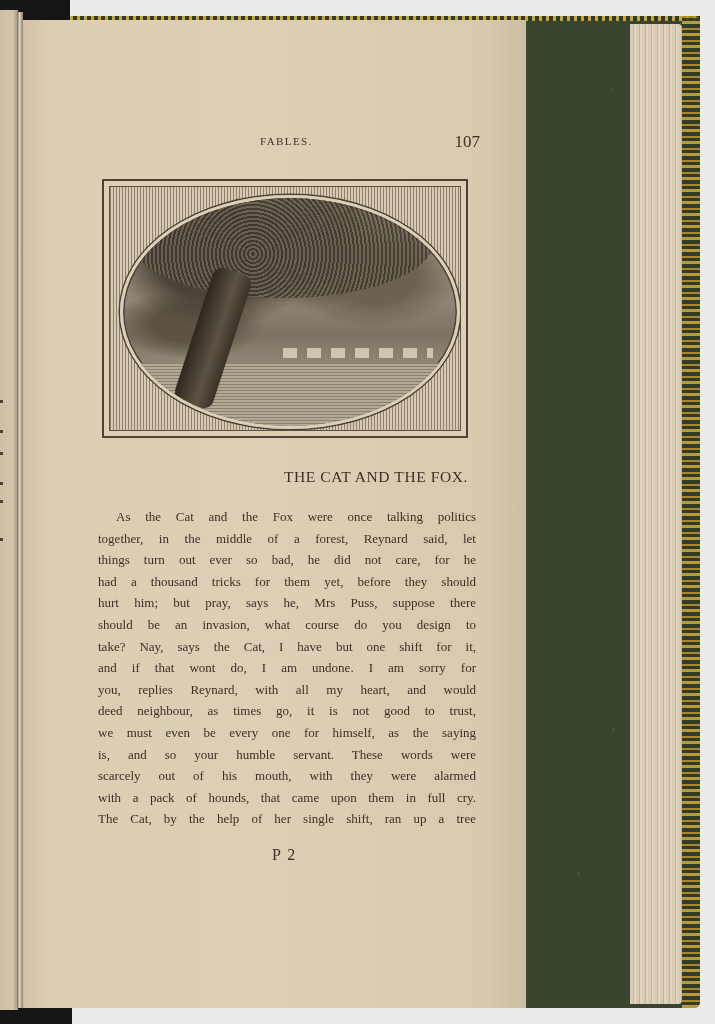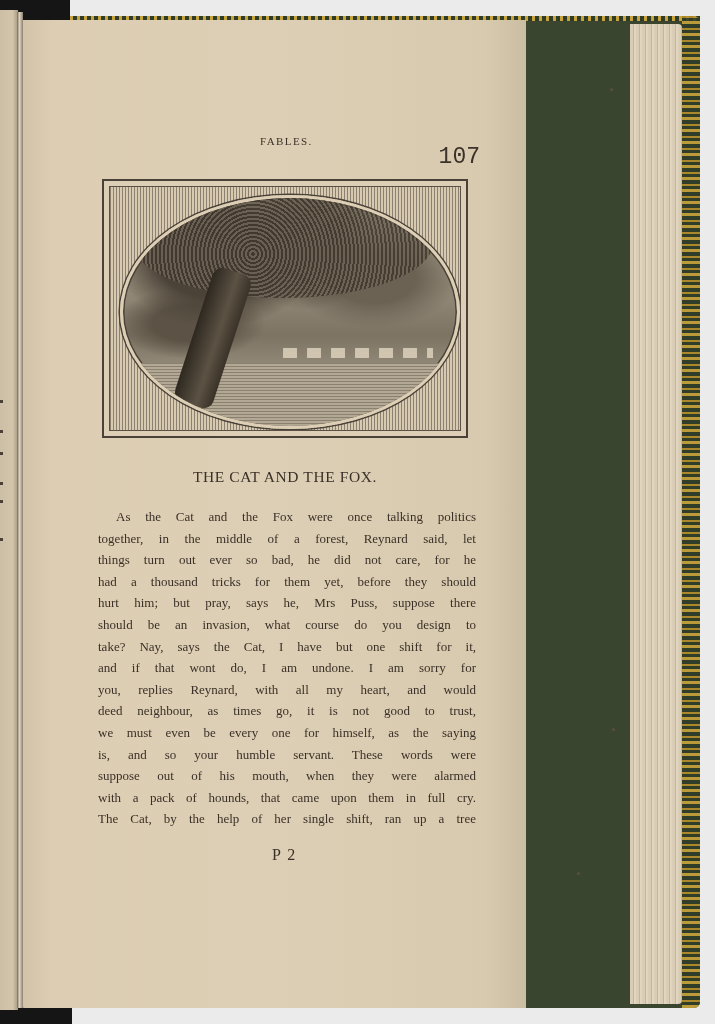--- a/index.html
+++ b/index.html
@@ -44,21 +44,21 @@
     .page {
       position: absolute; left: 22px; top: 20px; width: 504px; height: 988px;
       background: linear-gradient(90deg, #d2c3a8 0%, #dccdb3 6%, #ddcfb5 50%, #d8caaf 92%, #cbbda2 100%);
       border-radius: 0 0 0 2px;
     }
     .running-head {
       position: absolute; left: 238px; top: 112px; width: 220px; height: 22px;
       color: #3c3229;
     }
     .running-title { position: absolute; left: 0; top: 3px; font-size: 11px; letter-spacing: 1.4px; }
-    .page-number { position: absolute; right: 0; top: 12px; font-size: 23px; font-family: Liberation Mono, monospace; }
+    .page-number { position: absolute; right: 0; top: 0; font-size: 17px; }
     .engraving {
       position: absolute; left: 80px; top: 159px; width: 366px; height: 259px;
       border: 2px solid #4a4238; box-sizing: border-box; padding: 5px;
       background: #ddcfb5;
     }
     .engraving-inner {
       width: 100%; height: 100%; box-sizing: border-box; border: 1.5px solid #5a5045;
       background: repeating-linear-gradient(90deg, #8c8070 0 1px, #d8cab0 1px 3px);
       position: relative; overflow: hidden;
     }
@@ -86,21 +86,21 @@
     .hounds {
       position: absolute; left: 160px; top: 150px; width: 150px; height: 10px;
       background: repeating-linear-gradient(90deg, #e2d6c0 0 14px, transparent 14px 24px);
       opacity: 0.8;
     }
     .ground {
       position: absolute; left: 0; top: 165px; width: 100%; height: 70px;
       background: repeating-linear-gradient(0deg, #8a8070 0 1px, #b3a893 1px 3px);
     }
     .fable-title {
-      position: absolute; left: 80px; top: 448px; width: 366px; text-align: center;
+      position: absolute; left: 80px; top: 448px; width: 366px; text-align: right;
       font-size: 15.5px; letter-spacing: 0.6px; color: #3a3027;
     }
     .body-text {
       position: absolute; left: 76px; top: 486px; width: 378px;
       font-size: 13px; line-height: 21.6px; color: #3a3027; text-align: justify;
     }
     .body-text .line { display: block; text-align: justify; text-align-last: justify; white-space: nowrap; height: 21.6px; }
     .body-text .line.indent { padding-left: 18px; }
     .signature {
       position: absolute; left: 250px; top: 826px; font-size: 16px; letter-spacing: 1.5px; color: #3a3027;
@@ -155,21 +155,21 @@
     <span class="line">things turn out ever so bad, he did not care, for he</span>
     <span class="line">had a thousand tricks for them yet, before they should</span>
     <span class="line">hurt him; but pray, says he, Mrs Puss, suppose there</span>
     <span class="line">should be an invasion, what course do you design to</span>
     <span class="line">take? Nay, says the Cat, I have but one shift for it,</span>
     <span class="line">and if that wont do, I am undone. I am sorry for</span>
     <span class="line">you, replies Reynard, with all my heart, and would</span>
     <span class="line">deed neighbour, as times go, it is not good to trust,</span>
     <span class="line">we must even be every one for himself, as the saying</span>
     <span class="line">is, and so your humble servant. These words were</span>
-    <span class="line">suppose out of his mouth, when they were alarmed</span>
+    <span class="line">scarcely out of his mouth, with they were alarmed</span>
     <span class="line">with a pack of hounds, that came upon them in full cry.</span>
     <span class="line">The Cat, by the help of her single shift, ran up a tree</span>
   </div>
 
   <div class="signature">P 2</div>
 
   <span class="spot" style="left:588px;top:68px"></span>
   <span class="spot" style="left:555px;top:852px"></span>
   <span class="spot" style="left:590px;top:708px"></span>
 </div>

